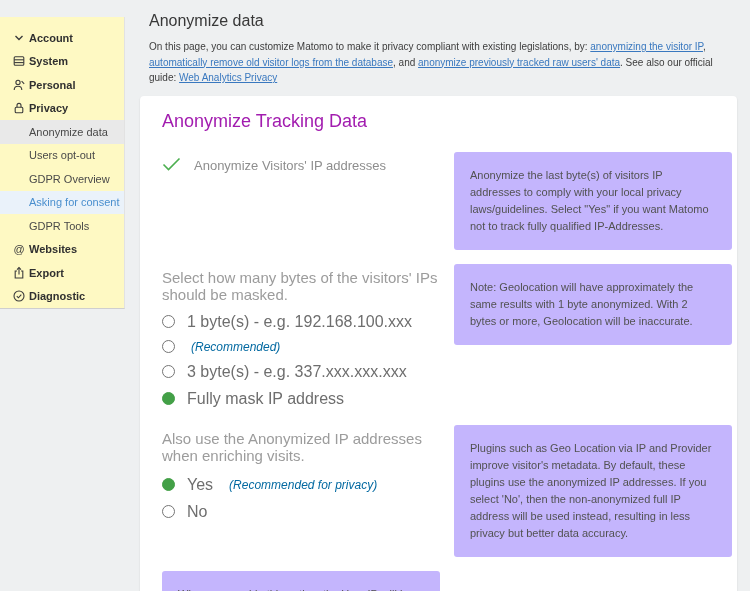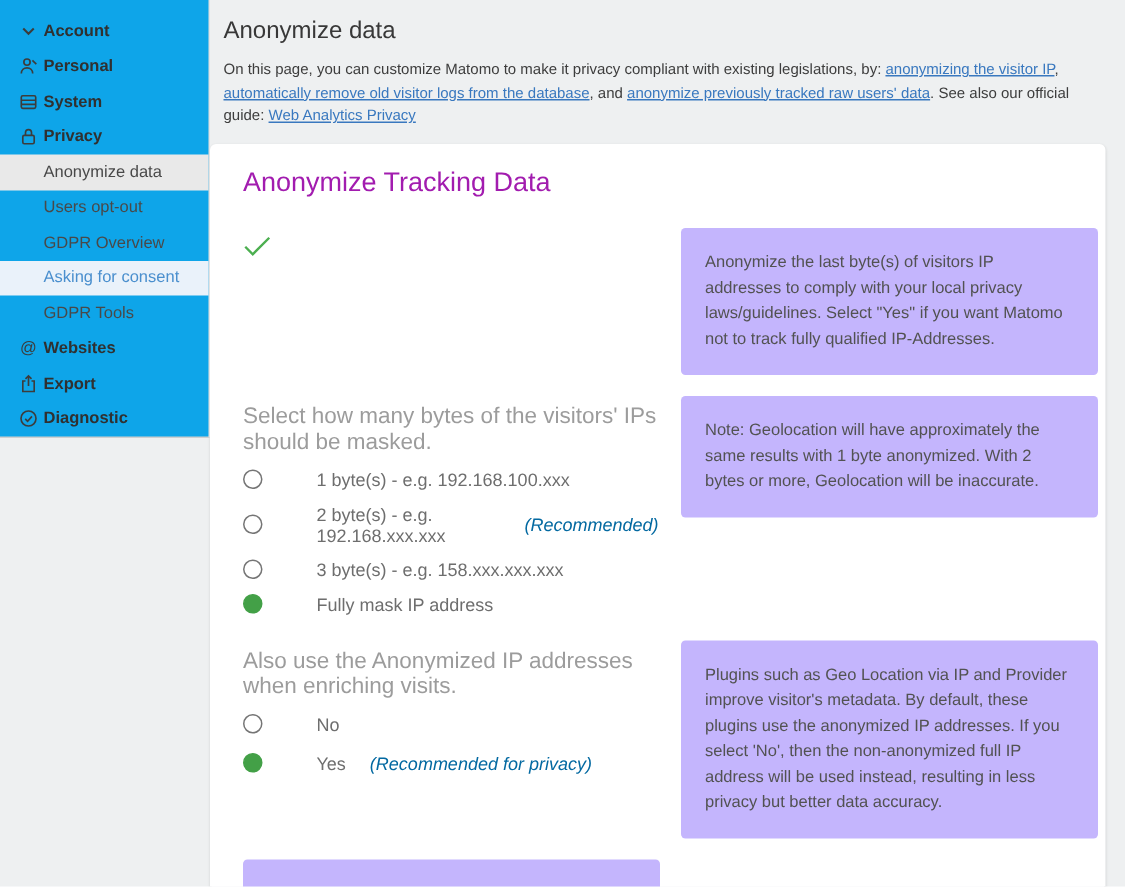--- a/index.html
+++ b/index.html
@@ -3,22 +3,22 @@
 <meta charset="utf-8">
 <style>
   * { margin:0; padding:0; box-sizing:border-box; }
   html,body { width:750px; height:591px; overflow:hidden; }
   body {
     font-family:"Liberation Sans","DejaVu Sans",sans-serif;
     background:#eef0f1; color:#3c3c3c; position:relative;
   }
   
   .sidebar {
-    position:absolute; left:0; top:0; width:140px; height:292px;
-    background:#0ea5e9; border-right:1px solid #e2e2e2; border-bottom:1px solid #cfcfcf;
+    position:absolute; left:0; top:17px; width:125px; height:292px;
+    background:#fef9c3; border-right:1px solid #e2e2e2; border-bottom:1px solid #cfcfcf;
     padding-top:9px; z-index:2;
   }
   .nav-item {
     height:23.5px; display:flex; align-items:center; cursor:pointer;
     font-size:11px; color:#333;
   }
   .nav-item .ico { width:18px; margin-left:10px; display:flex; justify-content:center; align-items:center; flex:0 0 18px; }
   .nav-item .lbl { margin-left:1px; }
   .nav-item.top .lbl { font-weight:bold; color:#303030; }
   .nav-item.sub { padding-left:29px; color:#494949; }
@@ -53,57 +53,57 @@
   .toggle-line { display:flex; align-items:center; gap:13px; cursor:pointer; }
   .toggle-line .t-label { font-size:13px; color:#8e8e8e; }
 
   .group-label { font-size:15px; color:#9c9c9c; margin-bottom:10px; }
   .radio-row { display:flex; align-items:center; gap:12px; margin-bottom:9px; cursor:pointer; min-height:14px; }
   .radio {
     width:13px; height:13px; border-radius:50%;
     border:1px solid #757575; background:#fff; flex:0 0 13px;
   }
   .radio.on { background:#43a047; border-color:#43a047; }
-  .radio-row .r-label { font-size:12px; color:#6e6e6e;margin-left:24px; }
+  .radio-row .r-label { font-size:16px; color:#6e6e6e; }
   .radio-row .r-suffix { font-size:12px; color:#0369a1; font-style:italic; margin-left:4px; }
 </style>
 </head>
 <body>
 
 <nav class="sidebar">
 
   <div class="nav-item top">
     <span class="ico">
       <svg class="glyph" width="14" height="14" viewBox="0 0 14 14">
           <polyline points="3.5,5 7,8.5 10.5,5" fill="none" stroke="#3c3c3c" stroke-width="1.4"></polyline>
         </svg>
     </span>
     <span class="lbl">Account</span>
   </div>
 
   <div class="nav-item top">
     <span class="ico">
       <svg class="glyph" width="14" height="14" viewBox="0 0 14 14">
+          <rect x="2.2" y="2.8" width="9.6" height="8.4" rx="1" fill="none" stroke="#3c3c3c" stroke-width="1.1"></rect>
+          <line x1="2.2" y1="5.8" x2="11.8" y2="5.8" stroke="#3c3c3c" stroke-width="1.1"></line>
+          <line x1="2.2" y1="8.6" x2="11.8" y2="8.6" stroke="#3c3c3c" stroke-width="1.1"></line>
+        </svg>
+    </span>
+    <span class="lbl">System</span>
+  </div>
+
+  <div class="nav-item top">
+    <span class="ico">
+      <svg class="glyph" width="14" height="14" viewBox="0 0 14 14">
           <circle cx="6" cy="4.4" r="2.1" fill="none" stroke="#3c3c3c" stroke-width="1.1"></circle>
           <path d="M2.2,12 c0-2.4 1.7-3.8 3.8-3.8 s3.8,1.4 3.8,3.8" fill="none" stroke="#3c3c3c" stroke-width="1.1"></path>
           <line x1="9.6" y1="3.2" x2="12.2" y2="5.8" stroke="#3c3c3c" stroke-width="1.1"></line>
         </svg>
     </span>
     <span class="lbl">Personal</span>
-  </div>
-
-  <div class="nav-item top">
-    <span class="ico">
-      <svg class="glyph" width="14" height="14" viewBox="0 0 14 14">
-          <rect x="2.2" y="2.8" width="9.6" height="8.4" rx="1" fill="none" stroke="#3c3c3c" stroke-width="1.1"></rect>
-          <line x1="2.2" y1="5.8" x2="11.8" y2="5.8" stroke="#3c3c3c" stroke-width="1.1"></line>
-          <line x1="2.2" y1="8.6" x2="11.8" y2="8.6" stroke="#3c3c3c" stroke-width="1.1"></line>
-        </svg>
-    </span>
-    <span class="lbl">System</span>
   </div>
 
   <div class="nav-item top">
     <span class="ico">
       <svg class="glyph" width="14" height="14" viewBox="0 0 14 14">
           <rect x="3.2" y="6.2" width="7.6" height="5.6" rx="1" fill="none" stroke="#3c3c3c" stroke-width="1.1"></rect>
           <path d="M5,6.2 V4.4 a2,2 0 0 1 4,0 V6.2" fill="none" stroke="#3c3c3c" stroke-width="1.1"></path>
         </svg>
     </span>
     <span class="lbl">Privacy</span>
@@ -164,65 +164,65 @@
     <h2 class="card-title">Anonymize Tracking Data</h2>
 
     <div class="row">
       <div class="left">
         <div class="toggle-line">
           <span>
             <svg width="19" height="14" viewBox="0 0 19 14">
                 <polyline points="1.5,7.5 6.5,12.5 17.5,1.5" fill="none" stroke="#4caf50" stroke-width="1.6"></polyline>
               </svg>
           </span>
+          <span class="t-label">Anonymize Visitors' IP addresses</span>
         </div>
       </div>
       <div class="help" style="min-height:62px;">
         <p>Anonymize the last byte(s) of visitors IP addresses to comply with your local privacy laws/guidelines. Select "Yes" if you want Matomo not to track fully qualified IP-Addresses.</p>
       </div>
     </div>
 
     <div class="row" style="margin-bottom:8px;">
       <div class="left">
         <div class="group-label">Select how many bytes of the visitors' IPs should be masked.</div>
         <div class="radio-row">
           <span class="radio"></span>
           <span class="r-label">1 byte(s) - e.g. 192.168.100.xxx</span>
         </div>
         <div class="radio-row">
           <span class="radio"></span>
-          <span class="r-label">2 byte(s) - e.g. 192.168.xxx.xxx</span>
             <span class="r-suffix">(Recommended)</span>
         </div>
         <div class="radio-row">
           <span class="radio"></span>
-          <span class="r-label">3 byte(s) - e.g. 158.xxx.xxx.xxx</span>
+          <span class="r-label">3 byte(s) - e.g. 337.xxx.xxx.xxx</span>
         </div>
         <div class="radio-row">
           <span class="radio on"></span>
           <span class="r-label">Fully mask IP address</span>
         </div>
       </div>
       <div class="help">
         <p>Note: Geolocation will have approximately the same results with 1 byte anonymized. With 2 bytes or more, Geolocation will be inaccurate.</p>
       </div>
     </div>
 
     <div class="row">
       <div class="left">
         <div class="group-label">Also use the Anonymized IP addresses when enriching visits.</div>
-        <div class="radio-row">
-          <span class="radio"></span>
-          <span class="r-label">No</span>
-        </div>
         <div class="radio-row" style="margin-top:12px;">
           <span class="radio on"></span>
           <span class="r-label">Yes</span>
             <span class="r-suffix">(Recommended for privacy)</span>
         </div>
+        <div class="radio-row">
+          <span class="radio"></span>
+          <span class="r-label">No</span>
+        </div>
       </div>
       <div class="help">
         <p>Plugins such as Geo Location via IP and Provider improve visitor's metadata. By default, these plugins use the anonymized IP addresses. If you select 'No', then the non-anonymized full IP address will be used instead, resulting in less privacy but better data accuracy.</p>
       </div>
     </div>
 
     <div class="row">
       <div class="help">
         <p>When you enable this option, the User ID will be replaced by a pseudonym to avoid directly storing and displaying personally identifiable information such as an email address. In technical terms: given your User ID, Matomo will process the User ID pseudonym using a salted hash function.</p>
 

